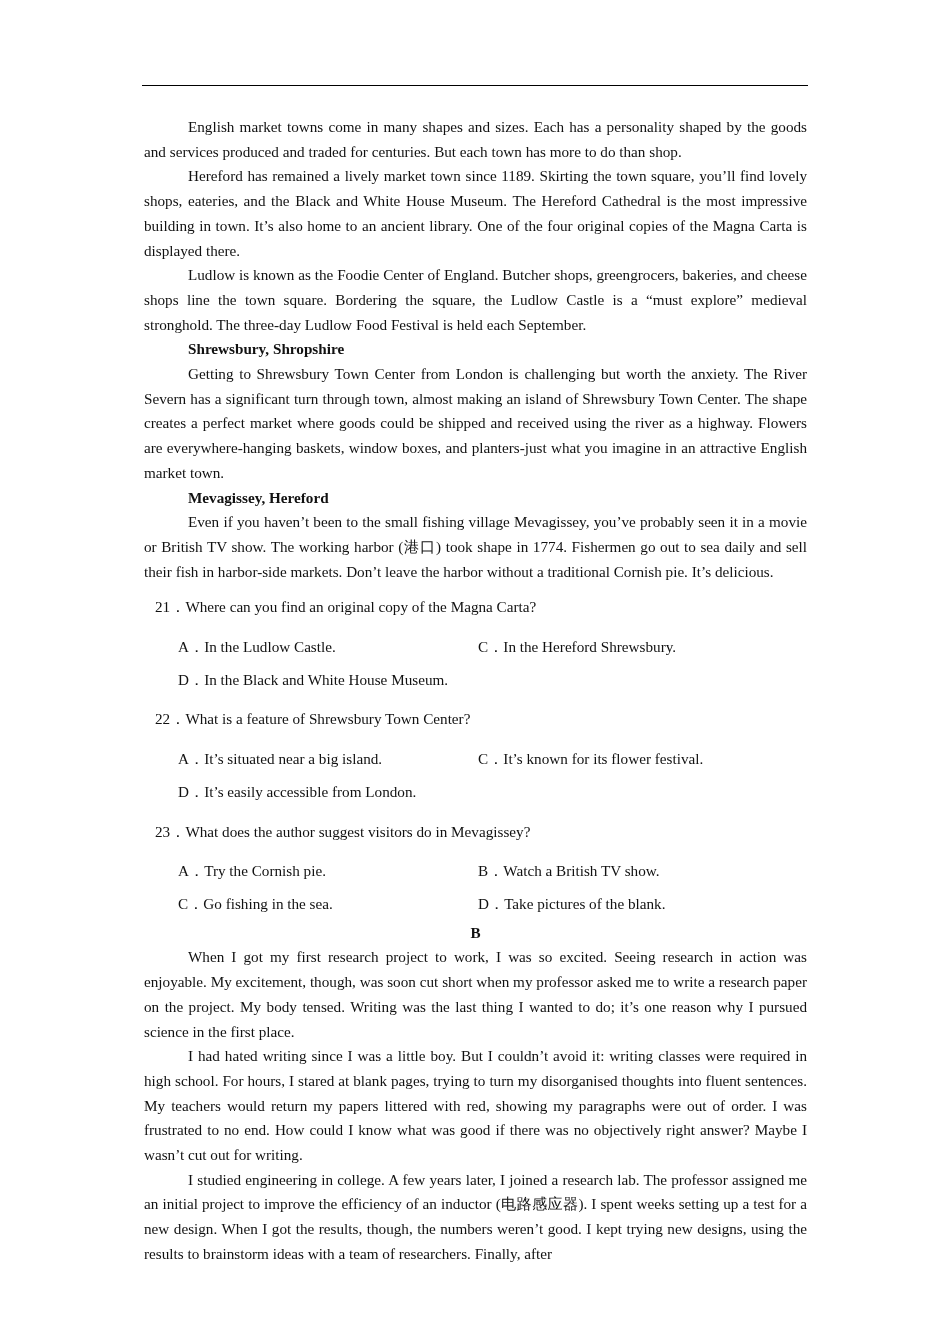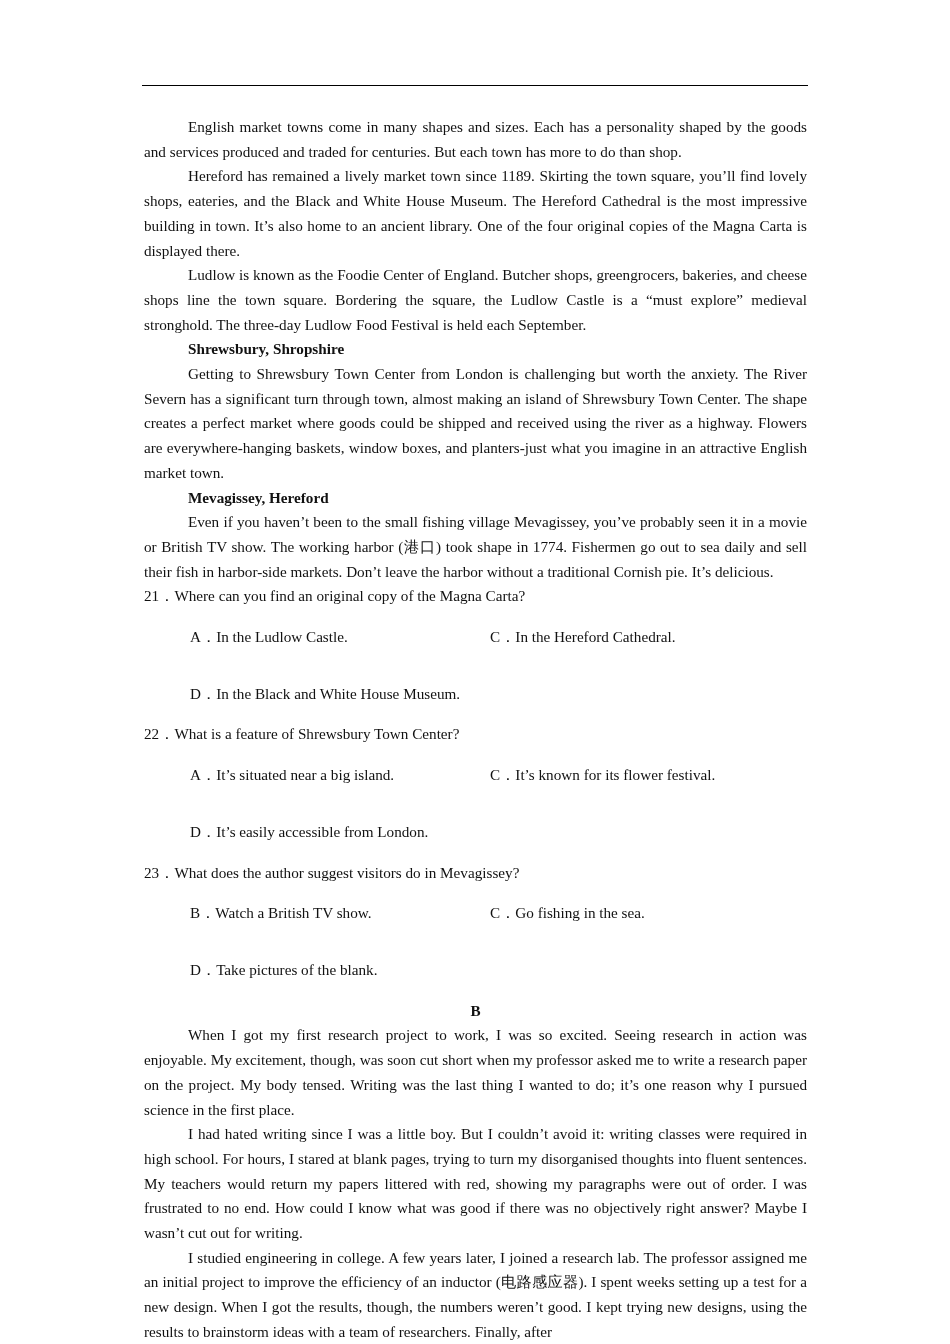--- a/index.html
+++ b/index.html
@@ -1,23 +1,23 @@
 <!DOCTYPE html>
 <html><head>
 <meta charset="utf-8">
 <style>
   html, body { margin: 0; padding: 0; background: #ffffff; }
   body { width: 950px; height: 1344px; position: relative; overflow: hidden; font-family: "Liberation Serif", "DejaVu Serif", serif; color: #111; }
   .rule { position: absolute; left: 142px; top: 85px; width: 666px; height: 0; border-top: 1.5px solid #000; }
   .page { position: absolute; left: 144px; top: 115px; width: 663px; font-size: 15.2px; line-height: 24.7px; }
   .p { text-align: justify; text-indent: 44px; margin: 0; }
   .h { font-weight: bold; margin: 0; padding-left: 44px; }
-  .q { margin: 0; }
+  .q { margin: 11px; }
   .opts { display: grid; grid-template-columns: 300px 1fr; padding-left: 30px; }
-  .opt { margin: 16px; white-space: nowrap; }
+  .opt { margin: 4px; white-space: nowrap; }
   .sec { text-align: center; font-weight: bold; margin: 0; }
 </style>
 </head>
 <body>
 
 <div class="rule"></div>
 
 <div class="page">
   <p class="p">English market towns come in many shapes and sizes. Each has a personality shaped by the goods and services produced and traded for centuries. But each town has more to do than shop.</p>
 
@@ -27,33 +27,34 @@
 
   <p class="h">Shrewsbury, Shropshire</p>
   <p class="p">Getting to Shrewsbury Town Center from London is challenging but worth the anxiety. The River Severn has a significant turn through town, almost making an island of Shrewsbury Town Center. The shape creates a perfect market where goods could be shipped and received using the river as a highway. Flowers are everywhere-hanging baskets, window boxes, and planters-just what you imagine in an attractive English market town.</p>
 
   <p class="h">Mevagissey, Hereford</p>
   <p class="p">Even if you haven’t been to the small fishing village Mevagissey, you’ve probably seen it in a movie or British TV show. The working harbor (港口) took shape in 1774. Fishermen go out to sea daily and sell their fish in harbor-side markets. Don’t leave the harbor without a traditional Cornish pie. It’s delicious.</p>
 
   <p class="q">21．Where can you find an original copy of the Magna Carta?</p>
   <div class="opts">
     <p class="opt">A．In the Ludlow Castle.</p>
-    <p class="opt">C．In the Hereford Cathedral.</p>
+    <p class="opt">C．In the Hereford Shrewsbury.</p>
     <p class="opt">D．In the Black and White House Museum.</p>
   </div>
 
   <p class="q">22．What is a feature of Shrewsbury Town Center?</p>
   <div class="opts">
     <p class="opt">A．It’s situated near a big island.</p>
     <p class="opt">C．It’s known for its flower festival.</p>
     <p class="opt">D．It’s easily accessible from London.</p>
   </div>
 
   <p class="q">23．What does the author suggest visitors do in Mevagissey?</p>
   <div class="opts">
+    <p class="opt">A．Try the Cornish pie.</p>
     <p class="opt">B．Watch a British TV show.</p>
     <p class="opt">C．Go fishing in the sea.</p>
     <p class="opt">D．Take pictures of the blank.</p>
   </div>
 
   <p class="sec">B</p>
   <p class="p">When I got my first research project to work, I was so excited. Seeing research in action was enjoyable. My excitement, though, was soon cut short when my professor asked me to write a research paper on the project. My body tensed. Writing was the last thing I wanted to do; it’s one reason why I pursued science in the first place.</p>
   <p class="p">I had hated writing since I was a little boy. But I couldn’t avoid it: writing classes were required in high school. For hours, I stared at blank pages, trying to turn my disorganised thoughts into fluent sentences. My teachers would return my papers littered with red, showing my paragraphs were out of order. I was frustrated to no end. How could I know what was good if there was no objectively right answer? Maybe I wasn’t cut out for writing.</p>
   <p class="p">I studied engineering in college. A few years later, I joined a research lab. The professor assigned me an initial project to improve the efficiency of an inductor (电路感应器). I spent weeks setting up a test for a new design. When I got the results, though, the numbers weren’t good. I kept trying new designs, using the results to brainstorm ideas with a team of researchers. Finally, after</p>
 </div>

